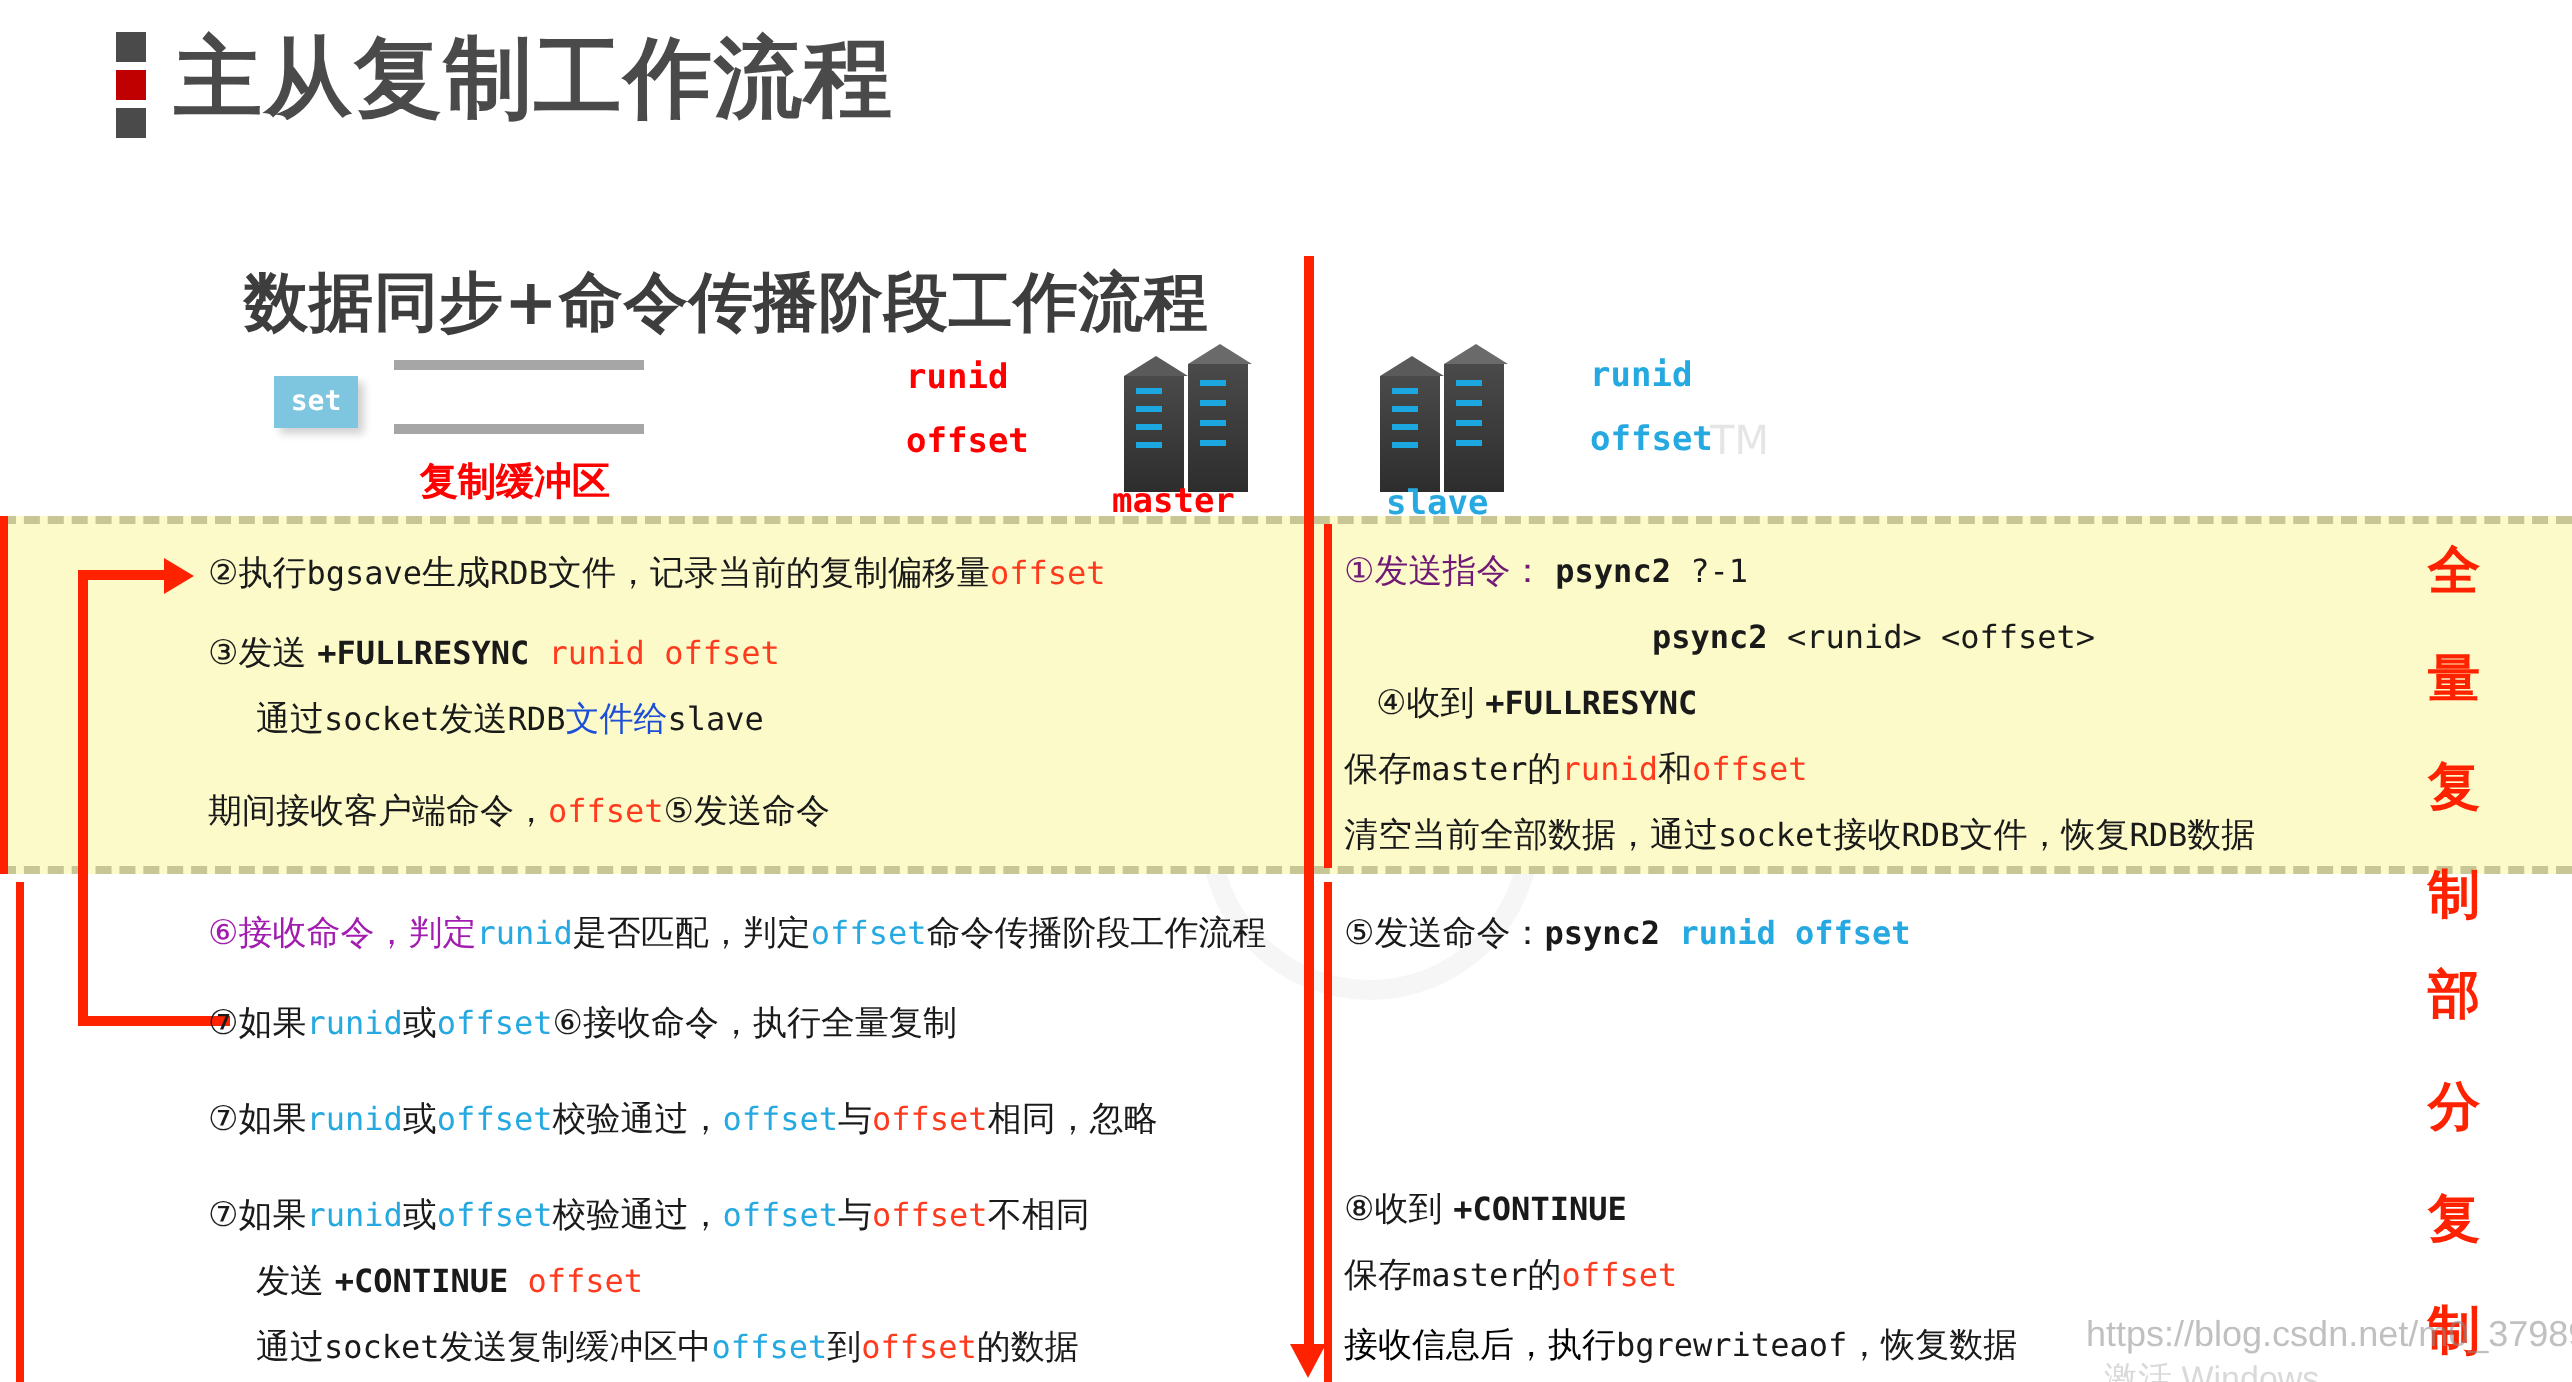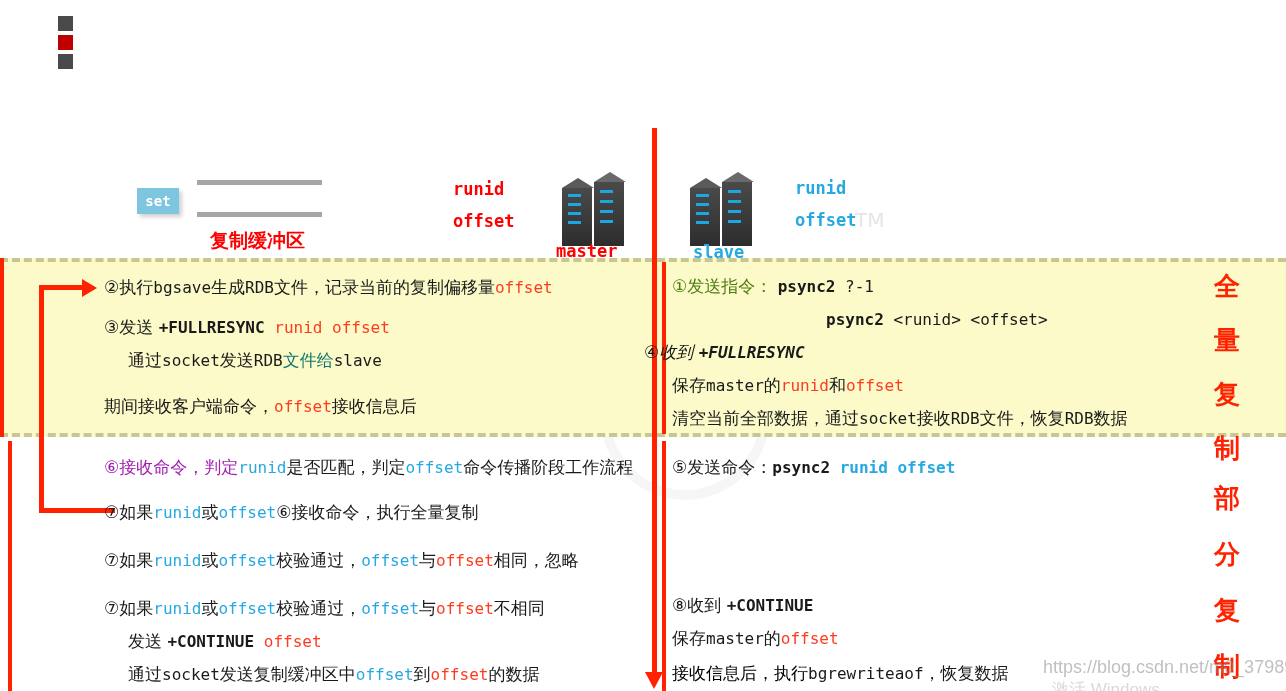--- a/index.html
+++ b/index.html
@@ -296,22 +296,24 @@
   <div id="wm-circle"></div>
   <div id="wm-heima" class="watermark">黑马</div>
   <div id="wm-www" class="watermark">www</div>
 
   <div id="title-row">
     <div id="bullet-marks">
       <div class="bullet-sq" style="background:#4a4a4a"></div>
       <div class="bullet-sq" style="background:#c00000"></div>
       <div class="bullet-sq" style="background:#4a4a4a"></div>
     </div>
+    <div id="page-title">主从复制工作流程</div>
   </div>
 
+  <div id="diagram-title">数据同步+命令传播阶段工作流程</div>
 
   <div id="set-badge">set</div>
   <div class="buf-line" id="buf-line-1"></div>
   <div class="buf-line" id="buf-line-2"></div>
   <div id="buffer-label">复制缓冲区</div>
 
   <div class="server-icon" style="left:562px; top:168px; width:66px; height:78px;">
     <div style="position:absolute;left:0;top:10px;width:0;height:0;
                 border-left:16px solid transparent;border-right:16px solid transparent;
                 border-bottom:10px solid #5a5a5a;"></div>
@@ -371,27 +373,27 @@
   <div id="right-panel-border-bottom"></div>
 
   <div id="feedback-arrow-v"></div>
   <div id="feedback-arrow-h-top"></div>
   <div id="feedback-arrow-h-bottom"></div>
   <div id="feedback-arrowhead"></div>
 
   <div id="full-master">
       <div class="flow-line" style="left: 104px; top: 279px;"><span style="color: rgb(26, 26, 26);">②执行</span><span class="mono" style="color: rgb(26, 26, 26);">bgsave</span><span style="color: rgb(26, 26, 26);">生成</span><span class="mono" style="color: rgb(26, 26, 26);">RDB</span><span style="color: rgb(26, 26, 26);">文件，记录当前的复制偏移量</span><span class="mono" style="color: rgb(255, 59, 31);">offset</span></div>
       <div class="flow-line" style="left: 104px; top: 319px;"><span style="color: rgb(26, 26, 26);">③发送 </span><span class="mono-b" style="color: rgb(26, 26, 26);">+FULLRESYNC</span><span class="mono" style="color: rgb(26, 26, 26);"> </span><span class="mono" style="color: rgb(255, 59, 31);">runid offset</span></div>
-      <div class="flow-line" style="left: 128px; top: 352px;"><span style="color: rgb(26, 26, 26);">通过</span><span class="mono" style="color: rgb(26, 26, 26);">socket</span><span style="color: rgb(26, 26, 26);">发送</span><span class="mono" style="color: rgb(26, 26, 26);">RDB</span><span style="color: #0f766e;">文件给</span><span class="mono" style="color: rgb(26, 26, 26);">slave</span></div>
-      <div class="flow-line" style="left: 104px; top: 398px;"><span style="color: rgb(26, 26, 26);">期间接收客户端命令，</span><span class="mono" style="color: rgb(255, 59, 31);">offset</span><span style="color: rgb(26, 26, 26);">接收信息后</span></div>
+      <div class="flow-line" style="left: 128px; top: 352px;"><span style="color: rgb(26, 26, 26);">通过</span><span class="mono" style="color: rgb(26, 26, 26);">socket</span><span style="color: rgb(26, 26, 26);">发送</span><span class="mono" style="color: rgb(26, 26, 26);">RDB</span><span style="color: #1d4ed8;">文件给</span><span class="mono" style="color: rgb(26, 26, 26);">slave</span></div>
+      <div class="flow-line" style="left: 104px; top: 398px;"><span style="color: rgb(26, 26, 26);">期间接收客户端命令，</span><span class="mono" style="color: rgb(255, 59, 31);">offset</span><span style="color: rgb(26, 26, 26);">⑤发送命令</span></div>
     </div>
   <div id="full-slave">
-      <div class="flow-line" style="left: 672px; top: 278px;"><span style="color: #4d7c0f;">①发送指令：  </span><span class="mono-b" style="color: rgb(26, 26, 26);">psync2</span><span class="mono" style="color: rgb(26, 26, 26);">   </span><span class="mono" style="color: rgb(26, 26, 26);">?-1</span></div>
+      <div class="flow-line" style="left: 672px; top: 278px;"><span style="color: #701a75;">①发送指令：  </span><span class="mono-b" style="color: rgb(26, 26, 26);">psync2</span><span class="mono" style="color: rgb(26, 26, 26);">   </span><span class="mono" style="color: rgb(26, 26, 26);">?-1</span></div>
       <div class="flow-line" style="left: 826px; top: 311px;"><span class="mono-b" style="color: rgb(26, 26, 26);">psync2</span><span class="mono" style="color: rgb(26, 26, 26);">  </span><span class="mono" style="color: rgb(26, 26, 26);">&lt;runid&gt; &lt;offset&gt;</span></div>
-      <div class="flow-line" style="left: 644px; top: 344px; font-style: italic;"><span style="color: rgb(26, 26, 26);">④收到 </span><span class="mono-b" style="color: rgb(26, 26, 26);">+FULLRESYNC</span></div>
+      <div class="flow-line" style="left: 688px; top: 344px;"><span style="color: rgb(26, 26, 26);">④收到 </span><span class="mono-b" style="color: rgb(26, 26, 26);">+FULLRESYNC</span></div>
       <div class="flow-line" style="left: 672px; top: 377px;"><span style="color: rgb(26, 26, 26);">保存</span><span class="mono" style="color: rgb(26, 26, 26);">master</span><span style="color: rgb(26, 26, 26);">的</span><span class="mono" style="color: rgb(255, 59, 31);">runid</span><span style="color: rgb(26, 26, 26);">和</span><span class="mono" style="color: rgb(255, 59, 31);">offset</span></div>
       <div class="flow-line" style="left: 672px; top: 410px;"><span style="color: rgb(26, 26, 26);">清空当前全部数据，通过</span><span class="mono" style="color: rgb(26, 26, 26);">socket</span><span style="color: rgb(26, 26, 26);">接收</span><span class="mono" style="color: rgb(26, 26, 26);">RDB</span><span style="color: rgb(26, 26, 26);">文件，恢复</span><span class="mono" style="color: rgb(26, 26, 26);">RDB</span><span style="color: rgb(26, 26, 26);">数据</span></div>
     </div>
   <div id="part-master">
       <div class="flow-line" style="left: 104px; top: 459px;"><span style="color: #a21caf;">⑥接收命令，判定</span><span class="mono" style="color: rgb(38, 169, 224);">runid</span><span style="color: rgb(26, 26, 26);">是否匹配，判定</span><span class="mono" style="color: rgb(38, 169, 224);">offset</span><span style="color: rgb(26, 26, 26);">命令传播阶段工作流程</span></div>
       <div class="flow-line" style="left: 104px; top: 504px;"><span style="color: rgb(26, 26, 26);">⑦如果</span><span class="mono" style="color: rgb(38, 169, 224);">runid</span><span style="color: rgb(26, 26, 26);">或</span><span class="mono" style="color: rgb(38, 169, 224);">offset</span><span style="color: rgb(26, 26, 26);">⑥接收命令，执行全量复制</span></div>
       <div class="flow-line" style="left: 104px; top: 552px;"><span style="color: rgb(26, 26, 26);">⑦如果</span><span class="mono" style="color: rgb(38, 169, 224);">runid</span><span style="color: rgb(26, 26, 26);">或</span><span class="mono" style="color: rgb(38, 169, 224);">offset</span><span style="color: rgb(26, 26, 26);">校验通过，</span><span class="mono" style="color: rgb(38, 169, 224);">offset</span><span style="color: rgb(26, 26, 26);">与</span><span class="mono" style="color: rgb(255, 59, 31);">offset</span><span style="color: rgb(26, 26, 26);">相同，忽略</span></div>
       <div class="flow-line" style="left: 104px; top: 600px;"><span style="color: rgb(26, 26, 26);">⑦如果</span><span class="mono" style="color: rgb(38, 169, 224);">runid</span><span style="color: rgb(26, 26, 26);">或</span><span class="mono" style="color: rgb(38, 169, 224);">offset</span><span style="color: rgb(26, 26, 26);">校验通过，</span><span class="mono" style="color: rgb(38, 169, 224);">offset</span><span style="color: rgb(26, 26, 26);">与</span><span class="mono" style="color: rgb(255, 59, 31);">offset</span><span style="color: rgb(26, 26, 26);">不相同</span></div>
       <div class="flow-line" style="left: 128px; top: 633px;"><span style="color: rgb(26, 26, 26);">发送 </span><span class="mono-b" style="color: rgb(26, 26, 26);">+CONTINUE</span><span class="mono" style="color: rgb(26, 26, 26);"> </span><span class="mono" style="color: rgb(255, 59, 31);">offset</span></div>
       <div class="flow-line" style="left: 128px; top: 666px;"><span style="color: rgb(26, 26, 26);">通过</span><span class="mono" style="color: rgb(26, 26, 26);">socket</span><span style="color: rgb(26, 26, 26);">发送复制缓冲区中</span><span class="mono" style="color: rgb(38, 169, 224);">offset</span><span style="color: rgb(26, 26, 26);">到</span><span class="mono" style="color: rgb(255, 59, 31);">offset</span><span style="color: rgb(26, 26, 26);">的数据</span></div>

